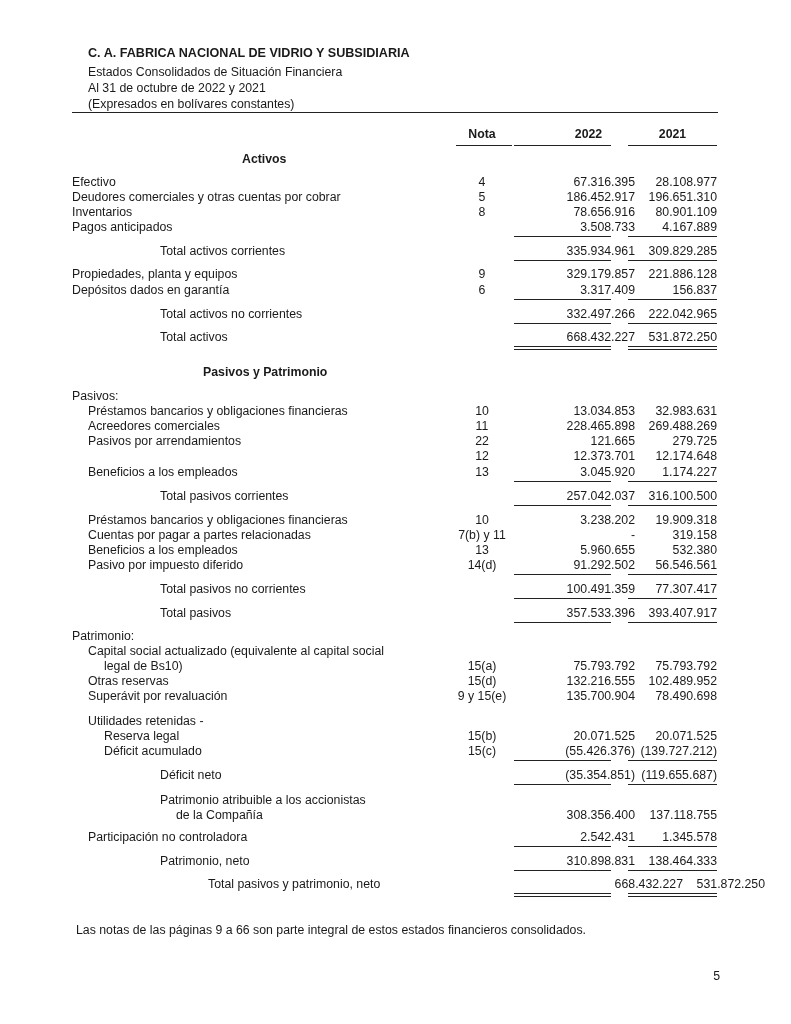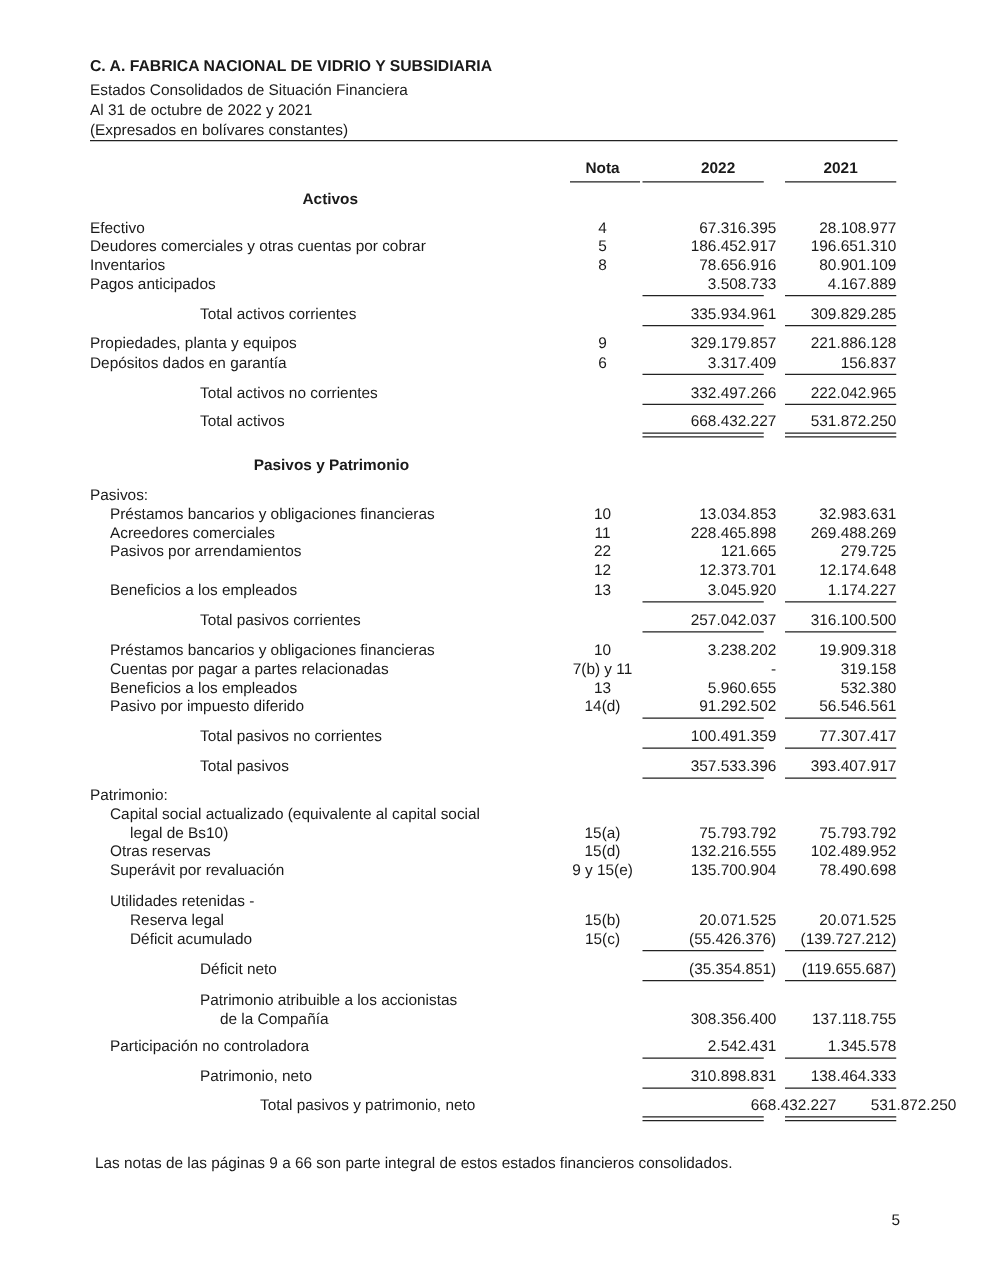--- a/index.html
+++ b/index.html
@@ -1,27 +1,27 @@
 <!DOCTYPE html>
 <html><head>
 <meta charset="utf-8">
 <style>
   html, body { margin:0; padding:0; background:#ffffff; }
   body { width:791px; height:1024px; position:relative; overflow:hidden;
          font-family:"Liberation Sans", sans-serif; color:#1a1a1a; font-size:12.3px; }
-  .hdr { position:absolute; left:72px; line-height:16px; }
+  .hdr { position:absolute; left:88px; line-height:16px; }
   .company { top:45px; font-weight:bold; font-size:12.6px; }
   .sub1 { top:64px; }
   .sub2 { top:80px; }
   .sub3 { top:96px; }
   .hrule { position:absolute; left:72px; width:646px; top:112px; height:0; border-top:1.5px solid #222; }
   .row { position:absolute; left:0; width:633px; height:15px; line-height:15px; }
   .lbl { position:absolute; white-space:nowrap; }
   .nota { position:absolute; left:442px; width:80px; text-align:center; }
-  .v22 { position:absolute; left:528px; width:93px; text-align:right; }
+  .v22 { position:absolute; left:542px; width:93px; text-align:right; }
   .v21 { position:absolute; left:628px; width:89px; text-align:right; }
   .colhdr { font-weight:bold; }
   .uline { position:absolute; height:0; border-top:1.3px solid #222; }
   .dline { position:absolute; height:2px; border-top:1.3px solid #222; border-bottom:1.3px solid #222; }
   .bold { font-weight:bold; }
   .footnote { position:absolute; left:76px; top:923px; }
   .pageno { position:absolute; left:710px; top:969px; width:10px; text-align:right; }
 </style>
 </head>
 <body>

